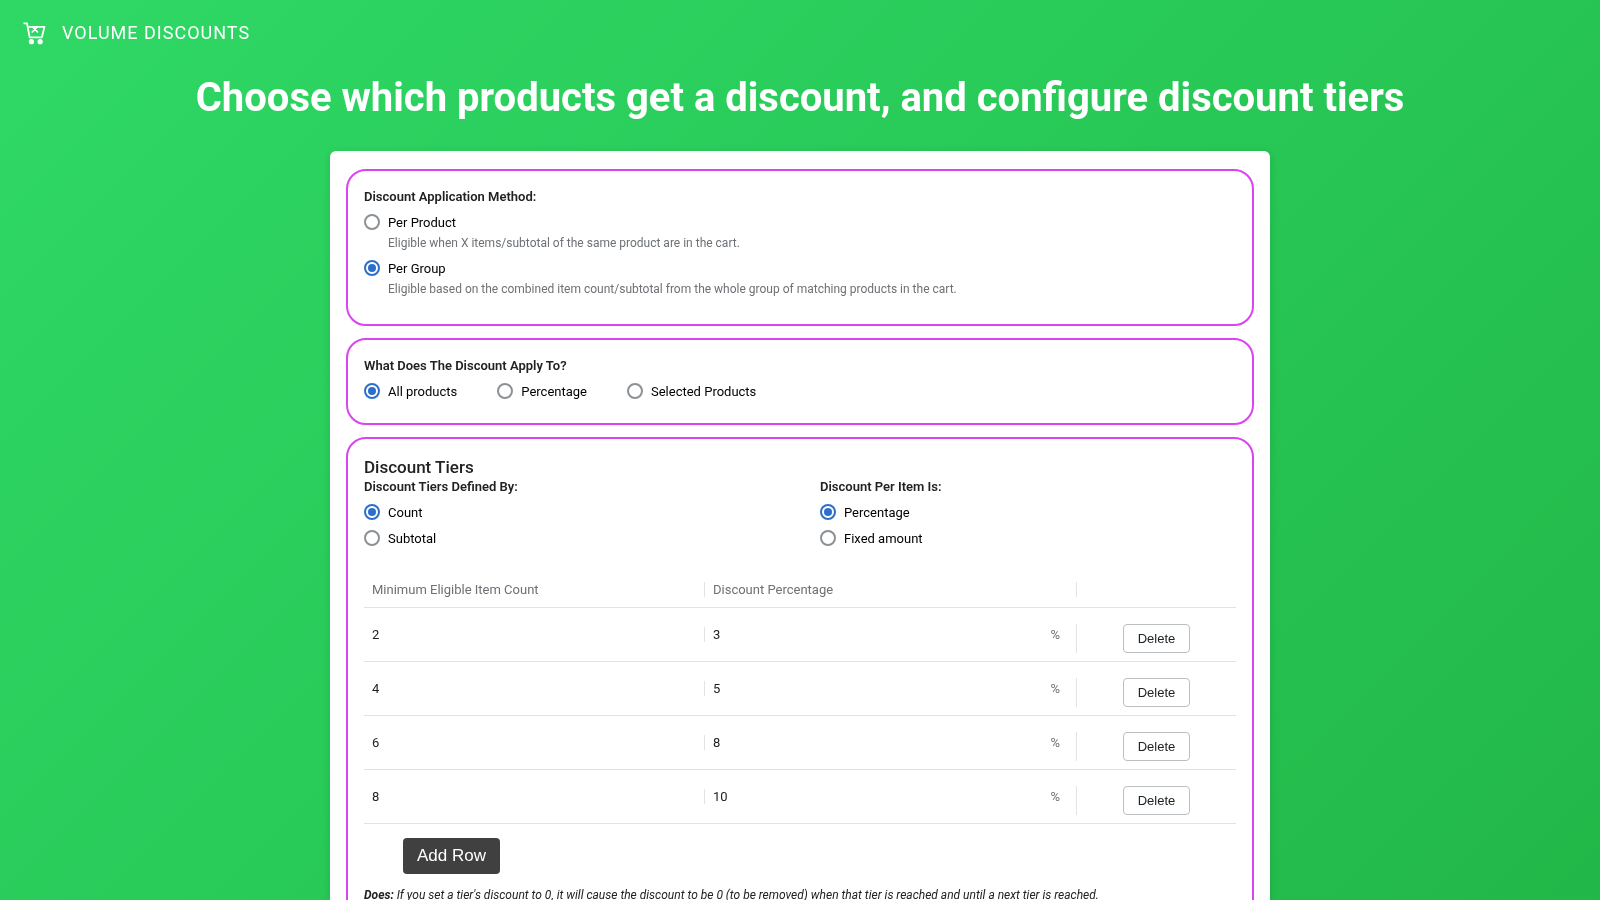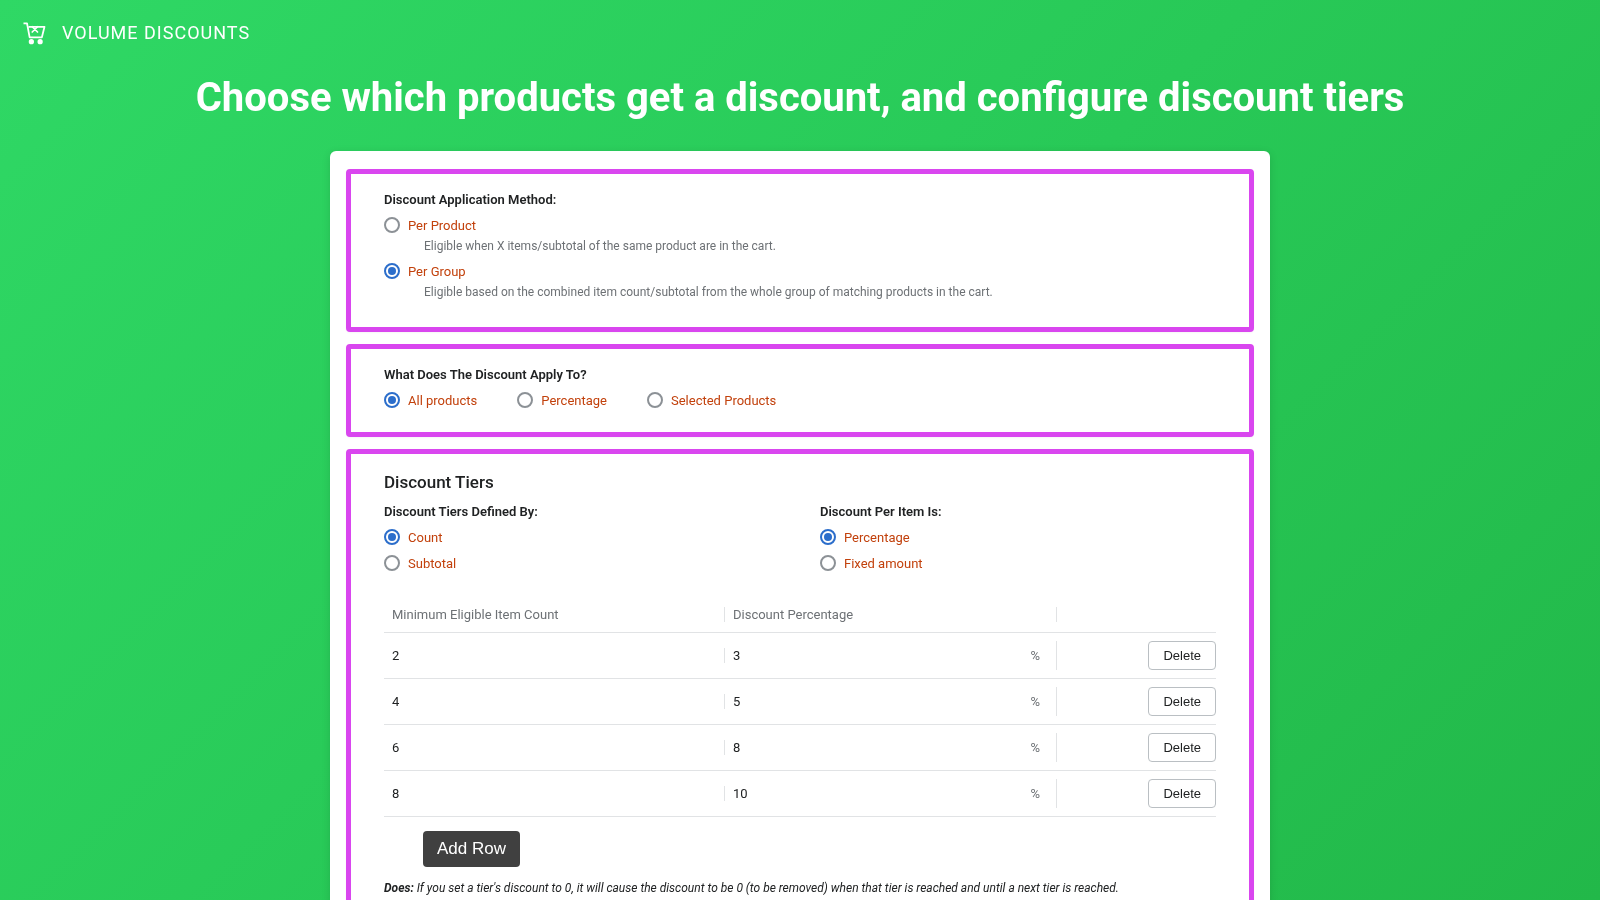--- a/index.html
+++ b/index.html
@@ -37,23 +37,23 @@
 .card-container {
   width: 940px;
   margin: 0 auto;
   background: #fff;
   border-radius: 6px;
   box-shadow: 0 2px 8px rgba(0,0,0,0.12);
   padding: 18px 16px 18px 16px;
 }
 .panel {
   background: #fff;
-  border: 5px solid #d946ef;
-  border-radius: 4px;
-  padding: 18px 33px;
+  border: 2px solid #d946ef;
+  border-radius: 20px;
+  padding: 18px 16px;
   margin-bottom: 12px;
   box-shadow: 0 1px 2px rgba(0,0,0,0.04);
 }
 .panel:last-child { margin-bottom: 0; }
 .section-label {
   font-size: 13px;
   font-weight: 600;
   color: #202223;
   margin-bottom: 10px;
 }
@@ -80,38 +80,38 @@
   position: absolute;
   width: 8px;
   height: 8px;
   background: #2c6ecb;
   border-radius: 50%;
   top: 2px;
   left: 2px;
 }
 .radio-label {
   font-size: 13px;
-  color: #c2410c;
+  color: #000000;
 }
 .radio-desc {
   font-size: 12px;
   color: #6d7175;
-  margin-left: 40px;
+  margin-left: 24px;
   margin-bottom: 10px;
 }
 .radio-inline-group {
   display: flex;
   gap: 40px;
   align-items: center;
 }
 .tiers-title {
   font-size: 17px;
   font-weight: 500;
   color: #202223;
-  margin-bottom: 12px;
+  margin-bottom: 2px;
 }
 .two-col {
   display: flex;
   gap: 40px;
 }
 .col { flex: 1; }
 .radio-stack .radio-row { margin-bottom: 10px; }
 .tiers-table {
   margin-top: 16px;
   width: 100%;
@@ -155,21 +155,22 @@
   color: #202223;
 }
 .td-discount .unit {
   font-size: 13px;
   color: #6d7175;
 }
 .td-action {
   flex: 0 0 160px;
   border-left: 1px solid #e1e3e5;
   display: flex;
-  justify-content: flex-end;
+  justify-content: center;
+  margin-top: 8px;
 }
 .btn-delete {
   background: #fff;
   border: 1px solid #babfc3;
   border-radius: 4px;
   padding: 6px 14px;
   font-size: 13px;
   color: #202223;
   cursor: pointer;
 }

